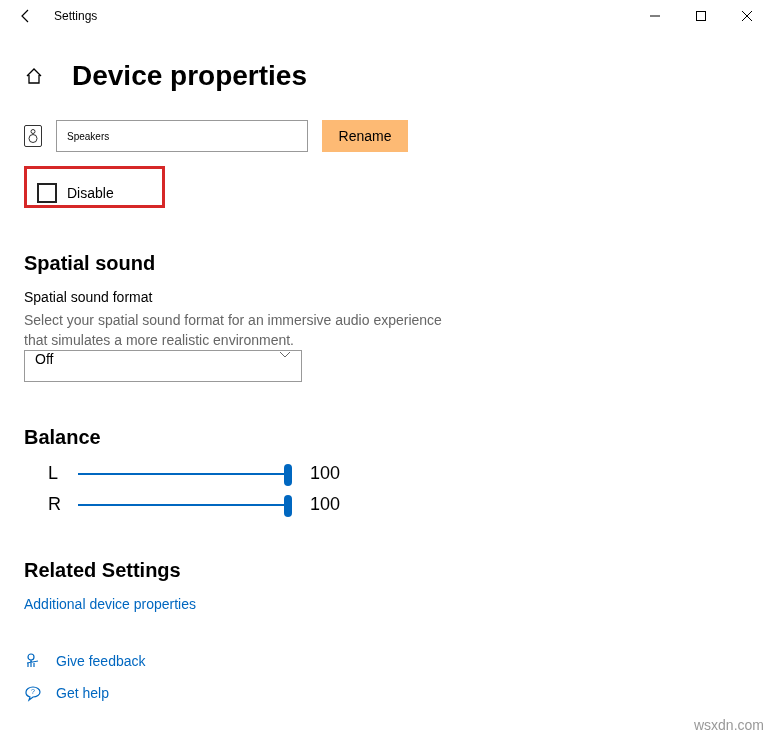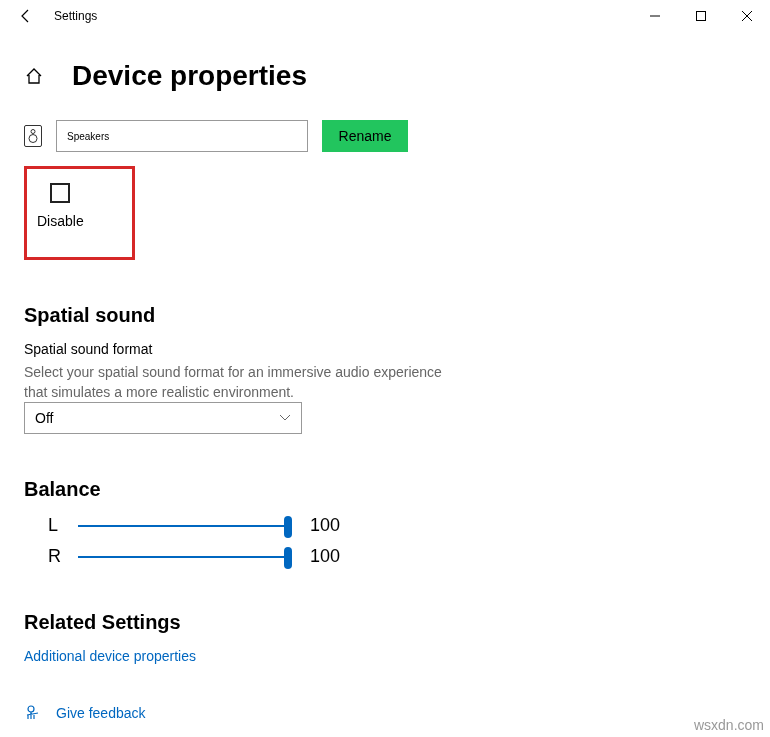--- a/index.html
+++ b/index.html
@@ -12,28 +12,28 @@
     .window-controls svg { width: 10px; height: 10px; }
     .content { padding: 16px 24px; }
     .header-row { display: flex; align-items: center; gap: 28px; margin-top: 12px; margin-bottom: 28px; }
     .home-icon { width: 20px; height: 20px; }
     h1 { font-size: 28px; font-weight: 600; }
     .rename-row { display: flex; align-items: center; gap: 14px; margin-bottom: 14px; }
     .speaker-icon { width: 18px; height: 22px; border: 1px solid #333; border-radius: 2px; position: relative; }
     .speaker-icon::before { content: ""; position: absolute; top: 3px; left: 50%; transform: translateX(-50%); width: 3px; height: 3px; border: 1px solid #333; border-radius: 50%; }
     .speaker-icon::after { content: ""; position: absolute; bottom: 3px; left: 50%; transform: translateX(-50%); width: 7px; height: 7px; border: 1px solid #333; border-radius: 50%; }
     .device-name { width: 252px; height: 32px; border: 1px solid #999; padding: 0 10px; font-size: 10px; outline: none; }
-    .rename-btn { width: 86px; height: 32px; background: #22c55e; border: none; font-size: 14px; cursor: pointer; }
-    .disable-box { border: 3px solid #d62828; padding: 14px 48px 28px 10px; display: inline-flex; align-items: center; gap: 10px; flex-direction: column; }
+    .rename-btn { width: 86px; height: 32px; background: #fdba74; border: none; font-size: 14px; cursor: pointer; }
+    .disable-box { border: 3px solid #d62828; padding: 14px 48px 2px 10px; display: inline-flex; align-items: center; gap: 10px; }
     .checkbox { width: 20px; height: 20px; border: 2px solid #222; background: #fff; cursor: pointer; }
     .disable-label { font-size: 14px; }
     h2 { font-size: 20px; font-weight: 700; margin-top: 44px; margin-bottom: 14px; }
     .sub-label { font-size: 14px; margin-bottom: 6px; }
     .description { font-size: 14px; color: #666; max-width: 440px; line-height: 1.4; }
-    .select-box { width: 278px; height: 32px; border: 1px solid #999; display: flex; align-items: center; justify-content: space-between; padding: 0 10px; cursor: pointer; font-size: 14px; }
+    .select-box { width: 278px; height: 32px; border: 1px solid #999; display: flex; justify-content: space-between; padding: 0 10px; cursor: pointer; font-size: 14px; }
     .balance-row { display: flex; align-items: center; gap: 16px; margin-left: 24px; margin-bottom: 10px; }
     .balance-lbl { font-size: 18px; width: 14px; }
     .slider-track { width: 210px; height: 2px; background: #0067c0; position: relative; }
     .slider-thumb { position: absolute; right: -4px; top: -9px; width: 8px; height: 22px; background: #0067c0; border-radius: 4px; cursor: pointer; }
     .balance-val { font-size: 18px; margin-left: 6px; }
     .link { color: #0067c0; font-size: 14px; cursor: pointer; }
     .link-row { display: flex; align-items: center; gap: 14px; margin-bottom: 14px; }
     .watermark { position: absolute; right: 6px; bottom: 4px; font-size: 14px; color: #999; }
   </style>
 </head>

